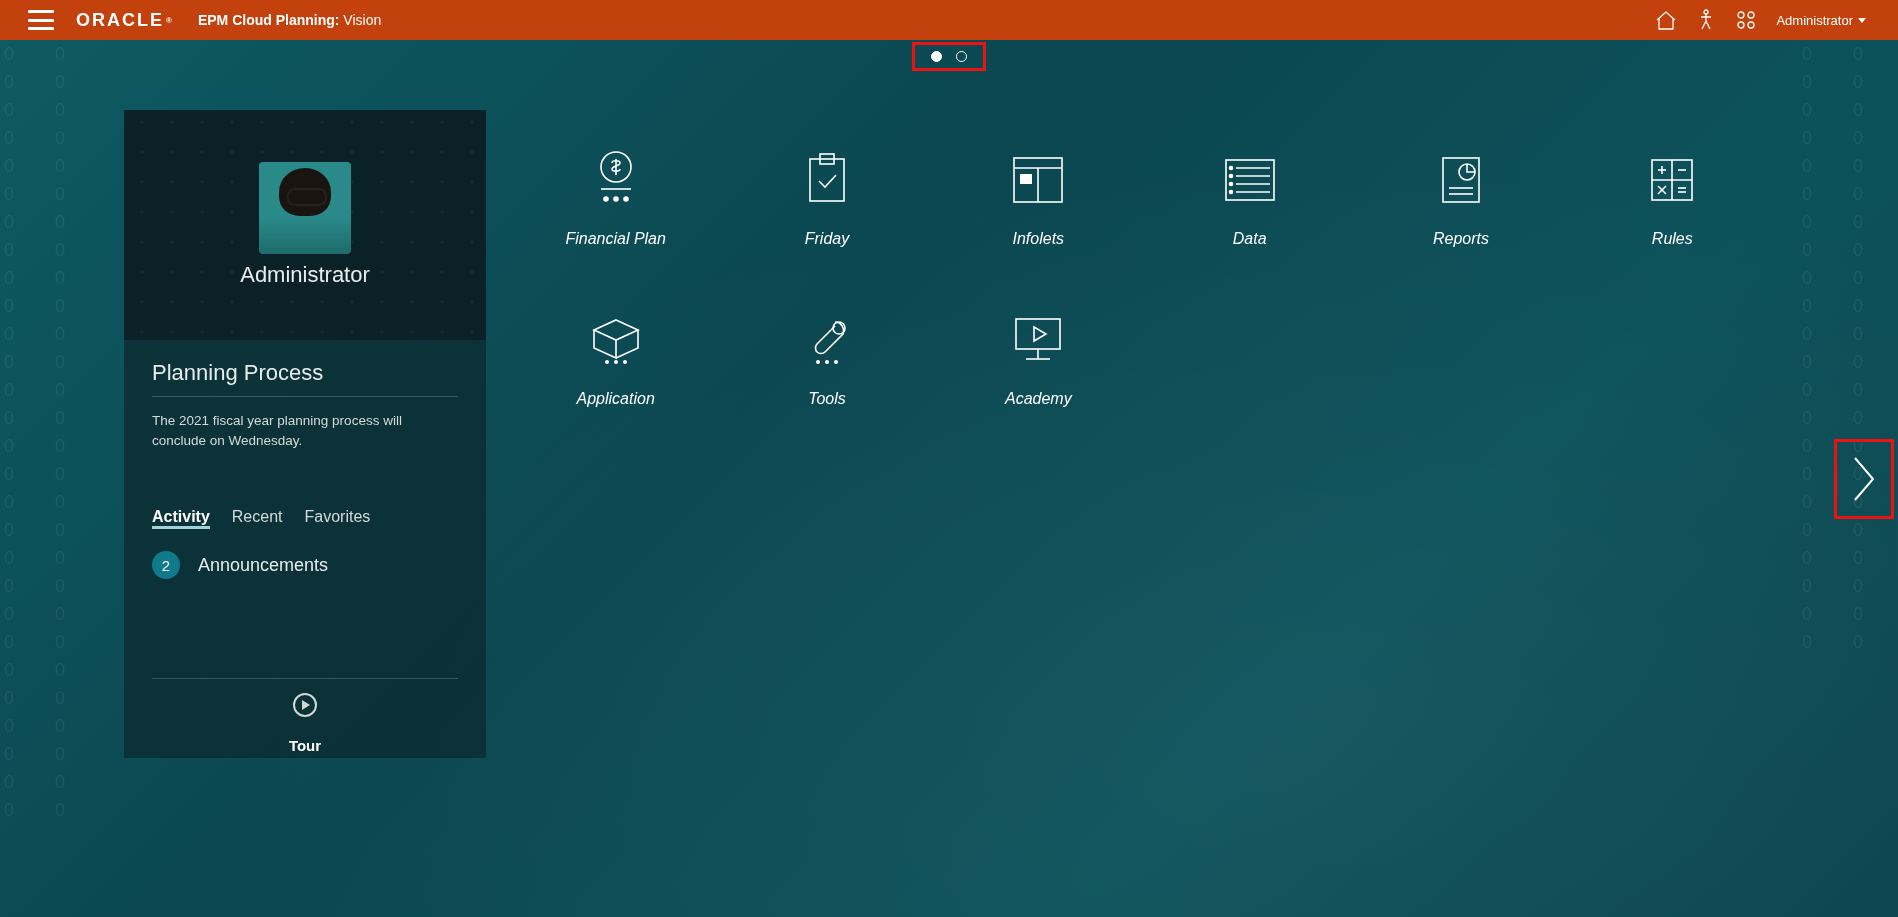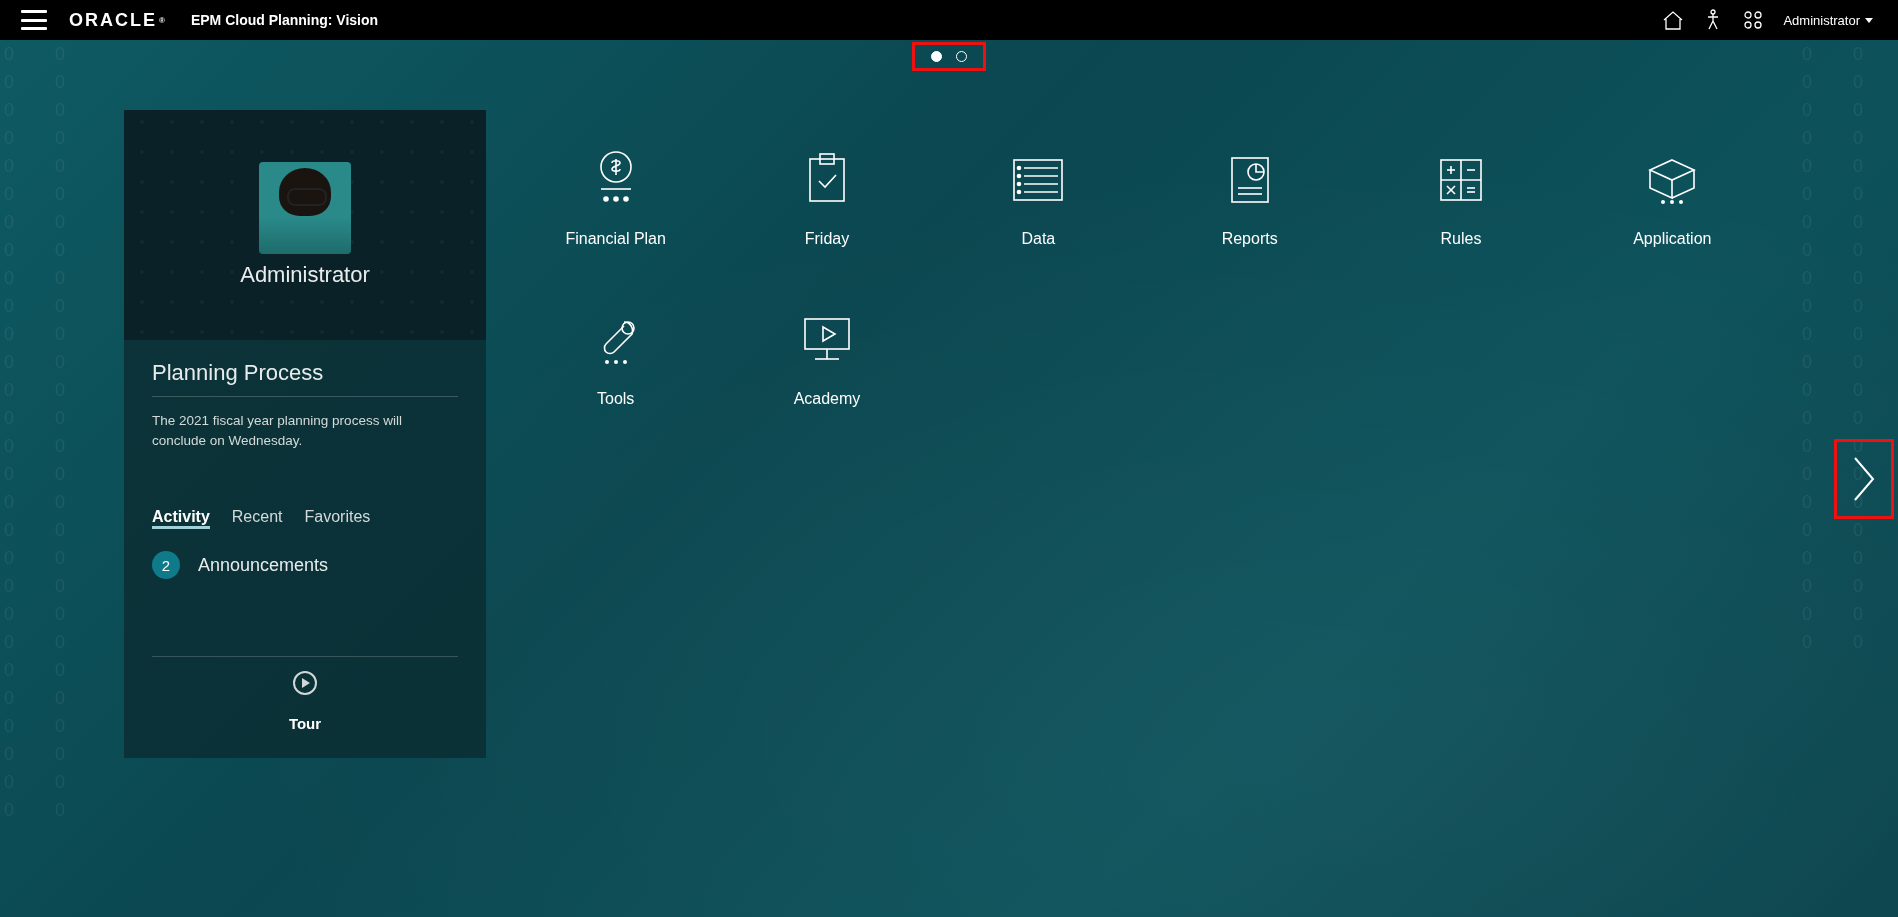--- a/index.html
+++ b/index.html
@@ -2,33 +2,33 @@
 <html><head>
 <meta charset="utf-8">
 <style>
   * { box-sizing: border-box; margin: 0; padding: 0; }
   html, body { width: 100%; height: 100%; font-family: "Helvetica Neue", Arial, sans-serif; background: #0c4a52; }
   body { position: relative; overflow: hidden; }
 
   
   .topbar {
     height: 40px;
-    background: #000000;
+    background: #c2410c;
     display: flex;
     align-items: center;
     color: #fff;
-    padding: 0 15px;
+    padding: 0 22px;
   }
   .hamburger { width: 26px; height: 20px; display:flex; flex-direction:column; justify-content:space-between; cursor:pointer; margin-right:22px; margin-left:6px;}
   .hamburger span { display:block; height:3px; background:#fff; border-radius:1px;}
   .brand { font-weight:600; letter-spacing:2px; font-size:18px; margin-right:24px; display:flex; align-items:center;}
   .brand sup { font-size:8px; margin-left:2px; }
   .apptitle { font-size:14px; }
   .apptitle .bold { font-weight:600; }
-  .apptitle .thin { font-weight:700; }
+  .apptitle .thin { font-weight:400; }
   .topbar .spacer { flex: 1; }
   .topicon { width:40px; height:40px; display:flex; align-items:center; justify-content:center; cursor:pointer; }
   .topicon svg { stroke:#fff; fill:none; stroke-width:1.3; }
   .userbtn { color:#fff; font-size:13px; display:flex; align-items:center; gap:5px; padding:0 10px; cursor:pointer;}
   .userbtn .caret { width:0; height:0; border-left:4px solid transparent; border-right:4px solid transparent; border-top:5px solid #fff;}
 
   
   .stage {
     position: relative;
     height: calc(100% - 40px);
@@ -96,35 +96,35 @@
   .card-body { padding:20px 28px 0 28px; flex:1; display:flex; flex-direction:column;}
   .proc-title { font-size:22px; font-weight:400; margin-bottom:10px;}
   .hr { height:1px; background:rgba(255,255,255,0.2); margin-bottom:14px;}
   .proc-text { font-size:13.5px; line-height:1.45; color:#d4dada; }
   .tabs { display:flex; gap:22px; margin-top:58px; font-size:16px; }
   .tab { color:#d4dada; padding-bottom:0; cursor:pointer;}
   .tab.active { color:#fff; font-weight:600; border-bottom:3px solid #9fd2d8;}
   .ann-row { display:flex; align-items:center; gap:18px; margin-top:22px;}
   .badge { width:28px; height:28px; border-radius:50%; background:#0e7a8a; color:#fff; display:flex; align-items:center; justify-content:center; font-size:15px;}
   .ann-label { font-size:18px; }
-  .card-footer { margin-top:auto; border-top:1px solid rgba(255,255,255,0.18); padding:14px 0 26px; display:flex; flex-direction:column; align-items:center; gap:20px;text-align:center;}
+  .card-footer { margin-top:auto; border-top:1px solid rgba(255,255,255,0.18); padding:14px 0 4px; display:flex; flex-direction:column; align-items:center; gap:20px;text-align:center;}
   .play { width:24px; height:24px; border:2px solid #cfd7d7; border-radius:50%; display:flex; align-items:center; justify-content:center; cursor:pointer;}
   .play::after{ content:""; width:0; height:0; border-left:8px solid #cfd7d7; border-top:5px solid transparent; border-bottom:5px solid transparent; margin-left:2px;}
   .tour-label{ font-weight:600; font-size:15px; color:#fff;}
 
   
   .tiles {
     position:absolute; left:510px; top:108px; right:120px;
     display:grid; grid-template-columns: repeat(6, 1fr); gap:0 0;
     row-gap:60px;
   }
   .tile { display:flex; flex-direction:column; align-items:center; gap:18px; cursor:pointer; }
   .tile .iconwrap { height:64px; display:flex; align-items:center; justify-content:center;}
   .tile svg { stroke:#fff; fill:none; stroke-width:1.6; }
-  .tile .tlabel { color:#fff; font-size:16px; }
+  .tile .tlabel { color:#fff; font-size:16px;font-style:italic; }
   .tile .subdots { display:flex; gap:5px; margin-top:-10px;}
   .tile .subdots span{ width:4px; height:4px; background:#fff; border-radius:50%;}
 </style>
 </head>
 <body>
 
 <div class="topbar">
   <div class="hamburger">
     <span></span>
       <span></span>
@@ -227,20 +227,31 @@
           <svg width="50" height="58" viewBox="0 0 50 58">
             <rect x="8" y="8" width="34" height="42"></rect>
             <rect x="18" y="3" width="14" height="10"></rect>
             <path d="M17 30 L23 36 L34 24"></path>
           </svg>
         </div>
       <div class="tlabel">Friday</div>
     </div>
 
 
+    <div class="tile">
+      <div class="iconwrap">
+          <svg width="56" height="52" viewBox="0 0 56 52">
+            <rect x="4" y="4" width="48" height="44"></rect>
+            <line x1="4" y1="14" x2="52" y2="14"></line>
+            <line x1="28" y1="14" x2="28" y2="48"></line>
+            <rect x="10" y="20" width="12" height="10" fill="#fff" stroke="none"></rect>
+          </svg>
+        </div>
+      <div class="tlabel">Infolets</div>
+    </div>
 
     <div class="tile">
       <div class="iconwrap">
           <svg width="56" height="48" viewBox="0 0 56 48">
             <rect x="4" y="4" width="48" height="40"></rect>
             <line x1="14" y1="12" x2="48" y2="12"></line>
             <line x1="14" y1="20" x2="48" y2="20"></line>
             <line x1="14" y1="28" x2="48" y2="28"></line>
             <line x1="14" y1="36" x2="48" y2="36"></line>
             <circle cx="9" cy="12" r="1.5" fill="#fff"></circle>

